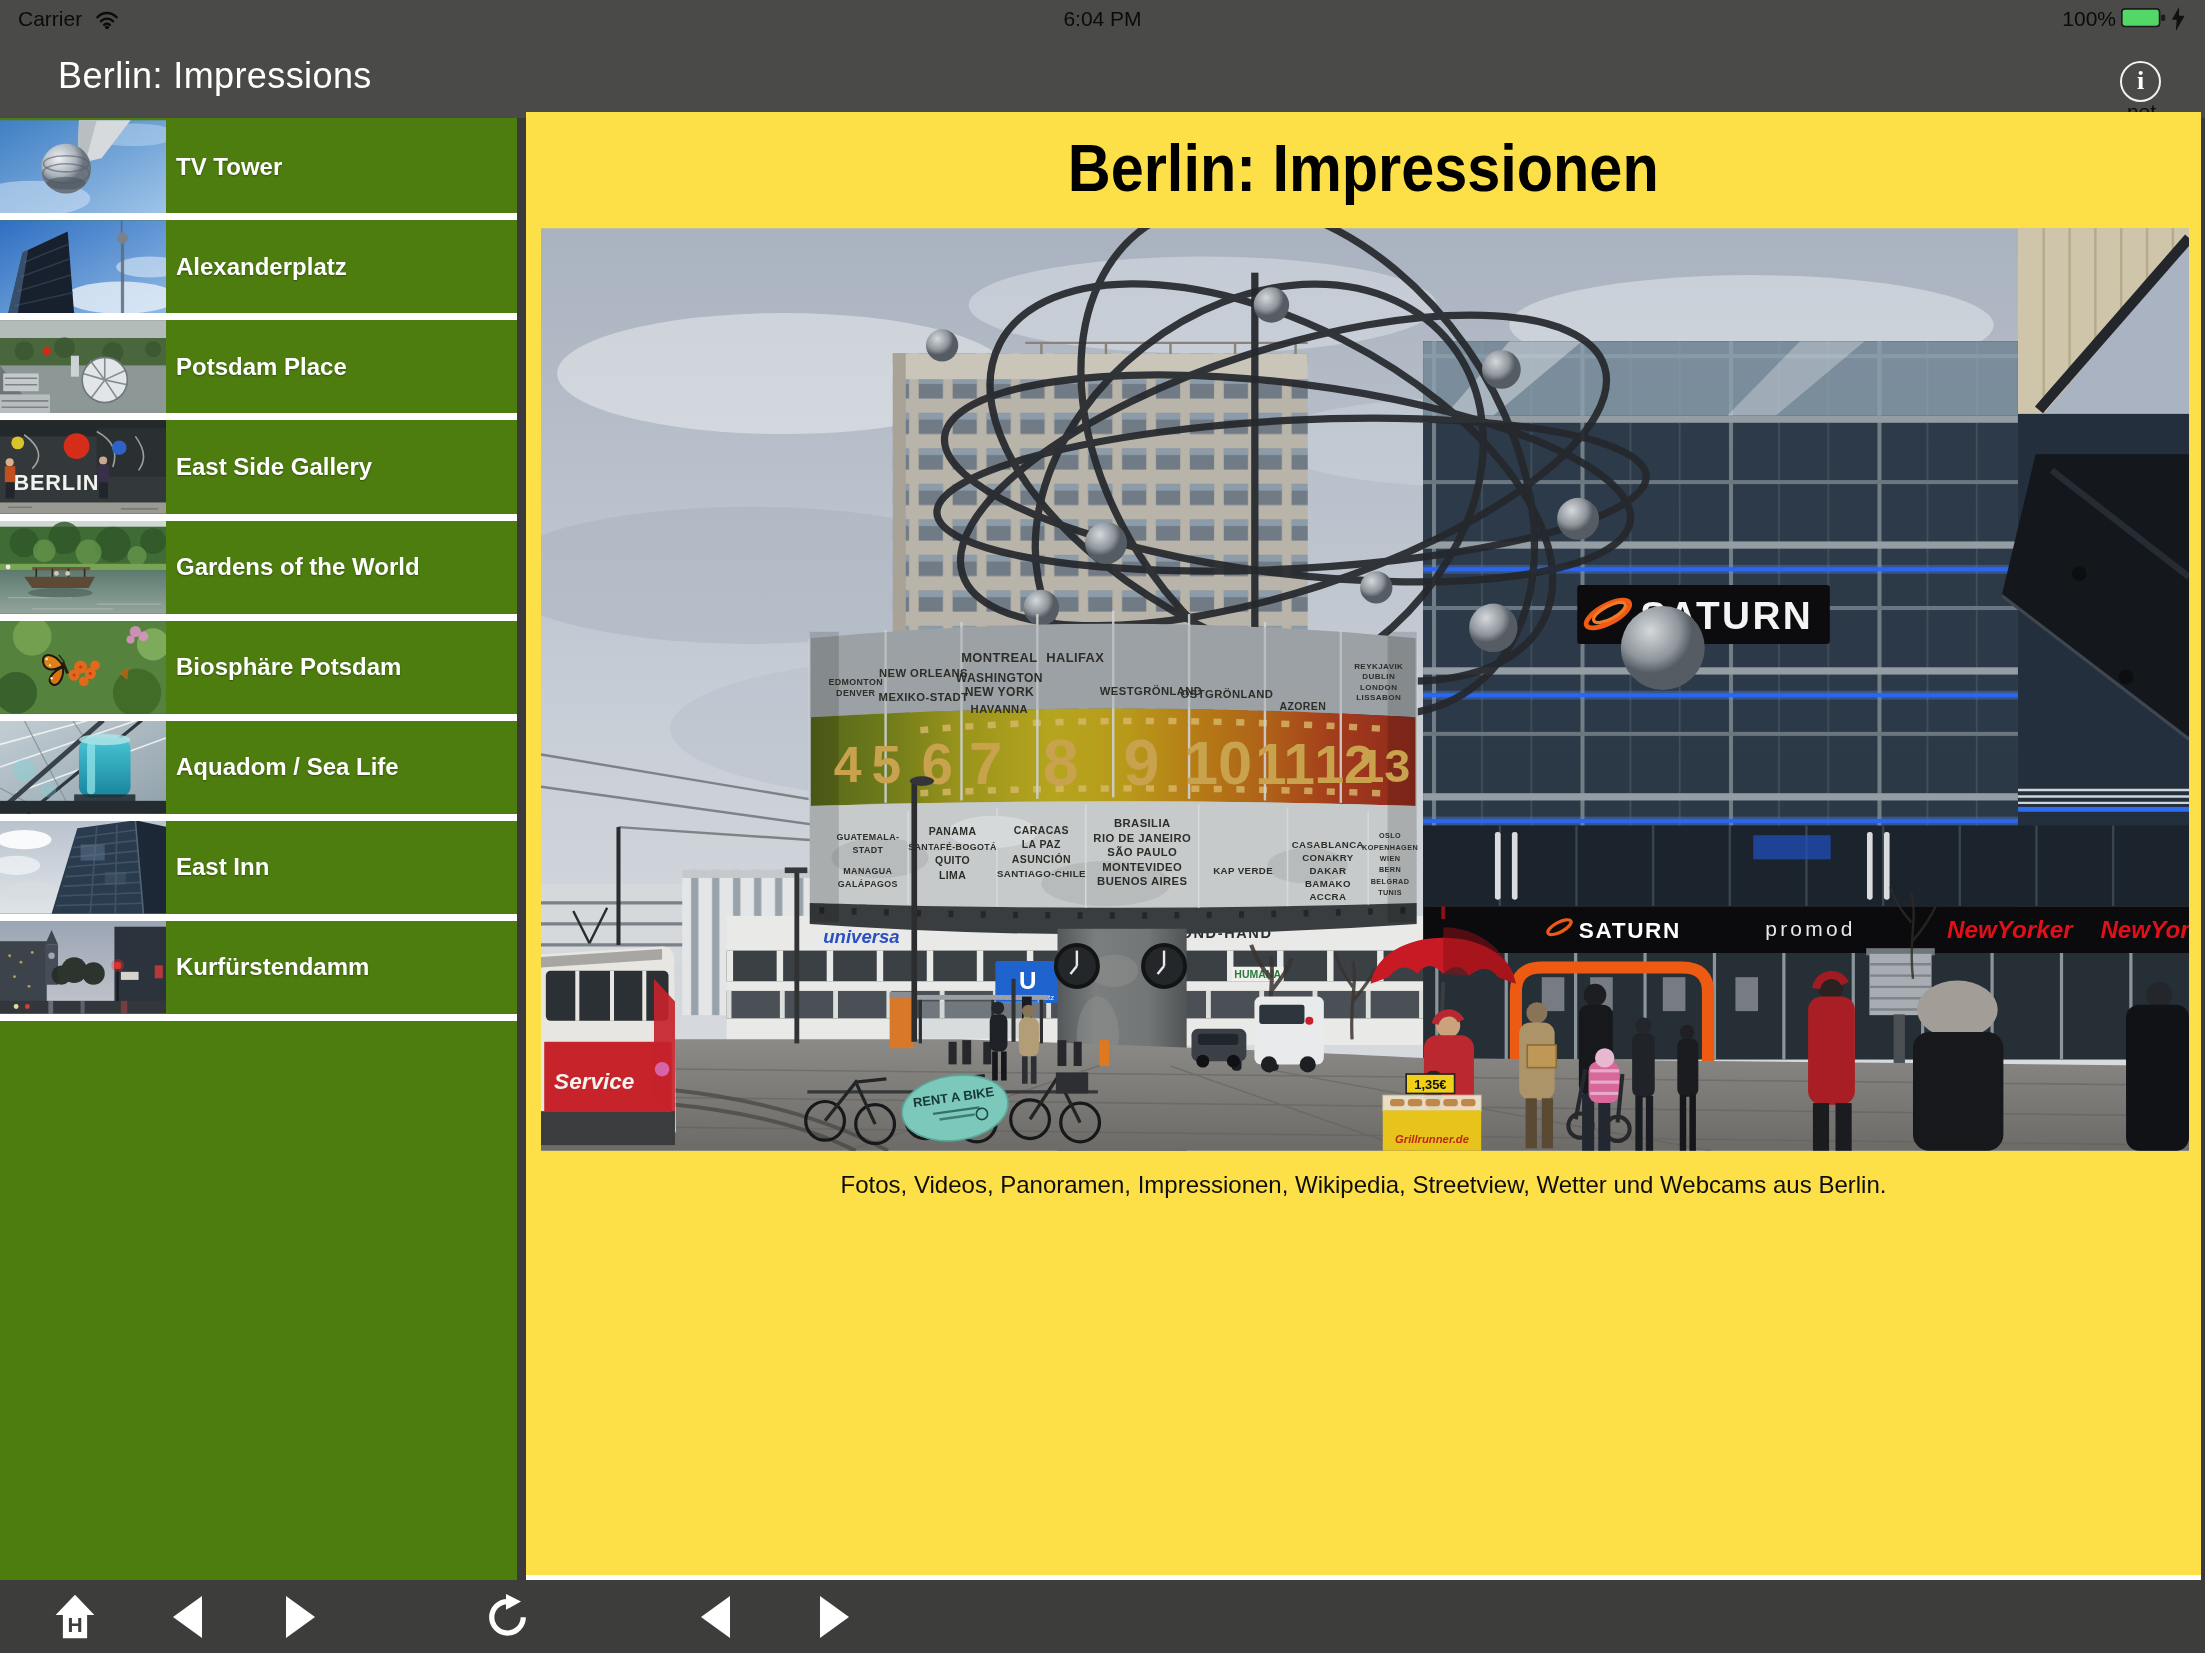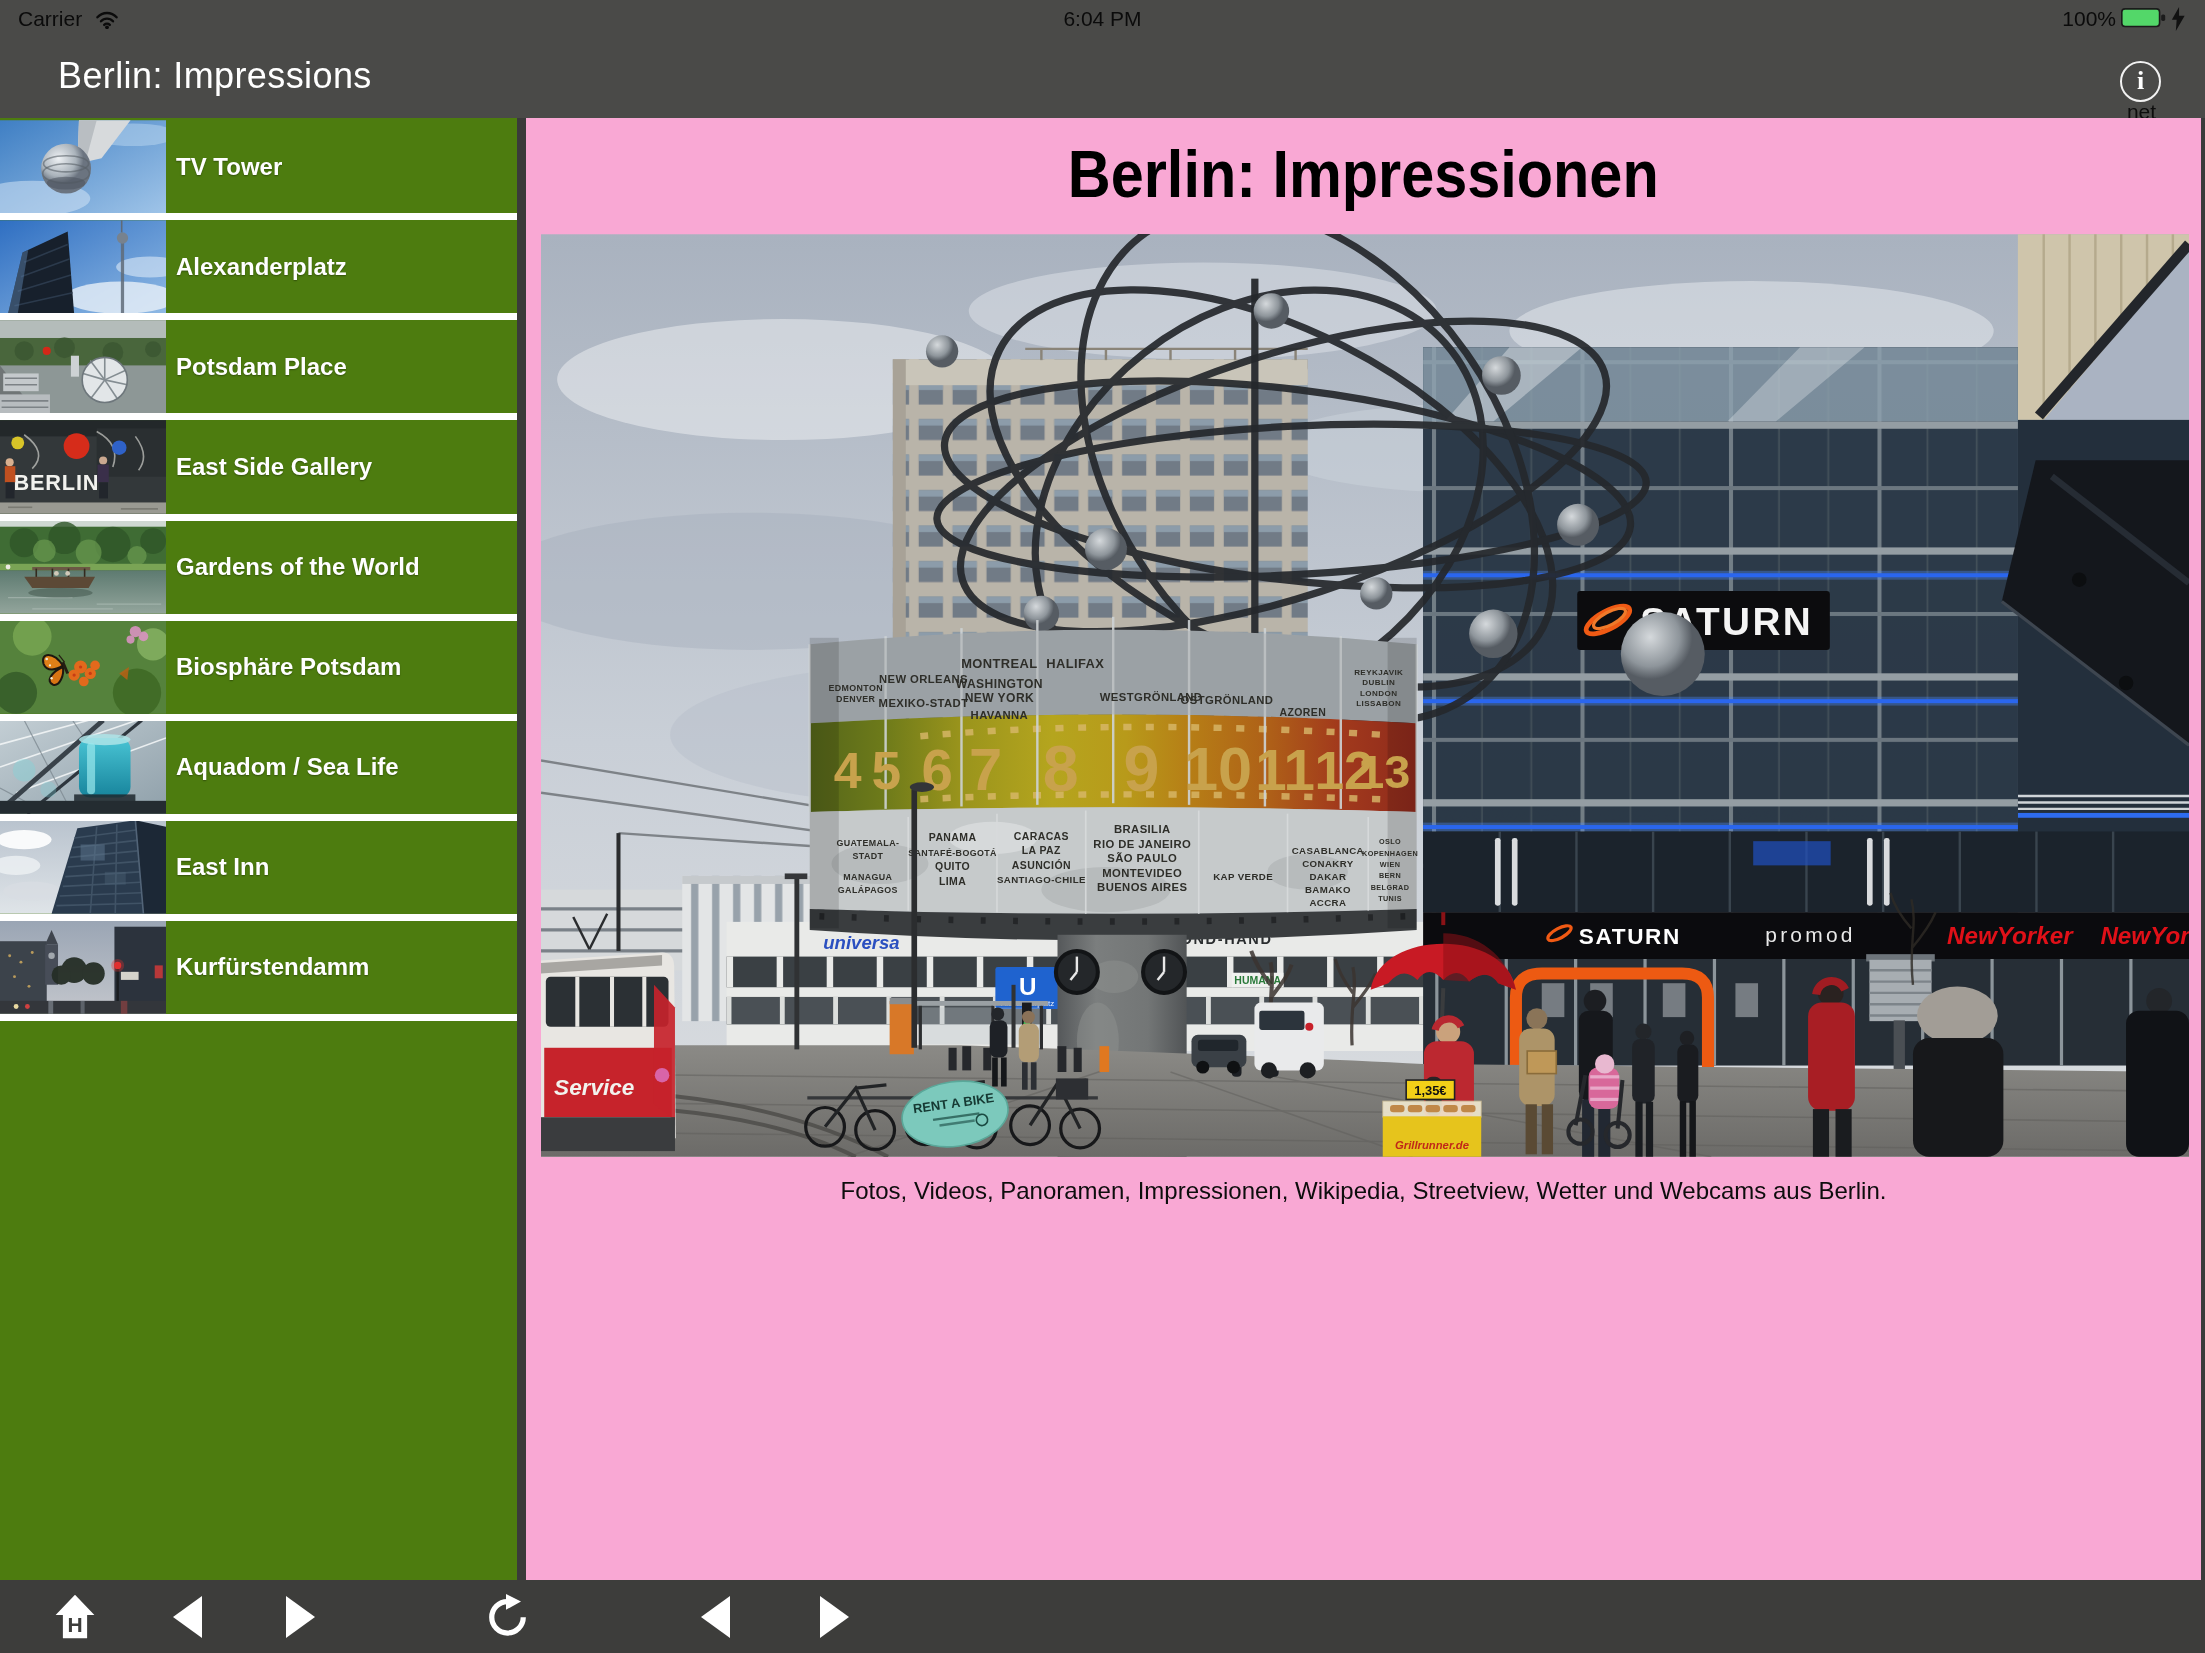--- a/index.html
+++ b/index.html
@@ -22,21 +22,21 @@
   
   #sidebar{top:118px;left:0;width:517px;height:1463px;background:#4d7c0f;}
   .row{position:absolute;left:0;width:517px;height:94px;cursor:pointer;}
   .row svg.thumb{position:absolute;left:0;top:0;width:166px;height:94px;display:block;}
   .rl{position:absolute;left:176px;top:50%;transform:translateY(-50%);color:#fff;
     font-size:24px;font-weight:700;text-shadow:0 0.8px 1.6px rgba(0,0,0,.35);white-space:nowrap;}
   .sep{position:absolute;left:0;width:517px;height:7.3px;background:#fff;}
   #divider{top:118px;left:517px;width:9px;height:1463px;background:#3a3a3a;}
   #rightedge{top:118px;left:2201px;width:4px;height:1463px;background:#3a3a3a;}
   
-  #content{top:118px;left:526px;width:1675px;height:1463px;background:#f9a8d4;}
+  #content{top:112px;left:526px;width:1675px;height:1463px;background:#fde047;}
   #heading{top:18px;left:0;width:1675px;text-align:center;font-size:66px;font-weight:700;color:#000;}
   #heading span{display:inline-block;transform:scaleX(.9);white-space:nowrap;}
   #photo{top:116px;left:14.5px;width:1648px;height:923px;overflow:hidden;}
   #photo svg{display:block;width:1648px;height:923px;}
   #caption{top:1059px;left:0;width:1675px;text-align:center;font-size:24px;color:#0d0d0d;}
   
   #toolbar{top:1580px;left:0;width:2205px;height:73px;background:#3d3d3b;}
   .tbtn{position:absolute;top:0;height:73px;display:flex;align-items:center;justify-content:center;cursor:pointer;}
   .tri-l{width:0;height:0;border-top:21px solid transparent;border-bottom:21px solid transparent;border-right:29px solid #fff;}
   .tri-r{width:0;height:0;border-top:21px solid transparent;border-bottom:21px solid transparent;border-left:29px solid #fff;}

